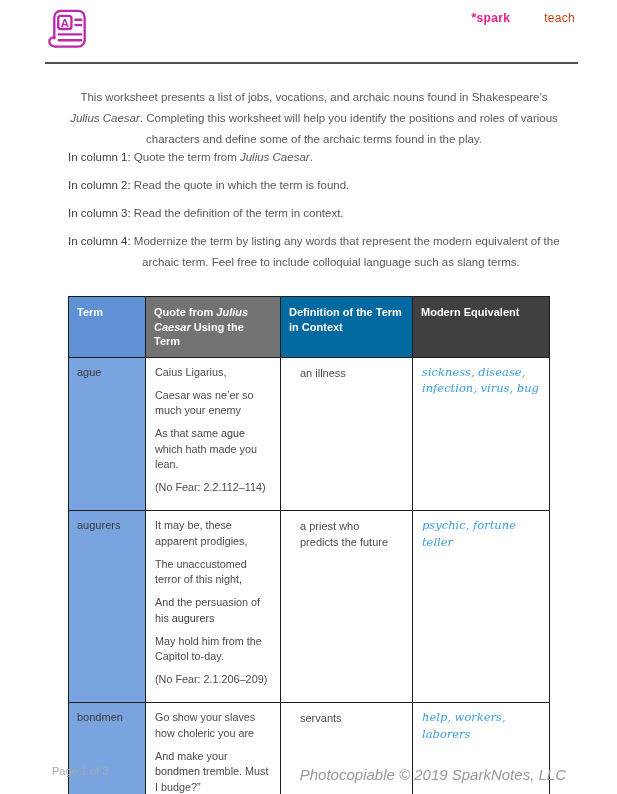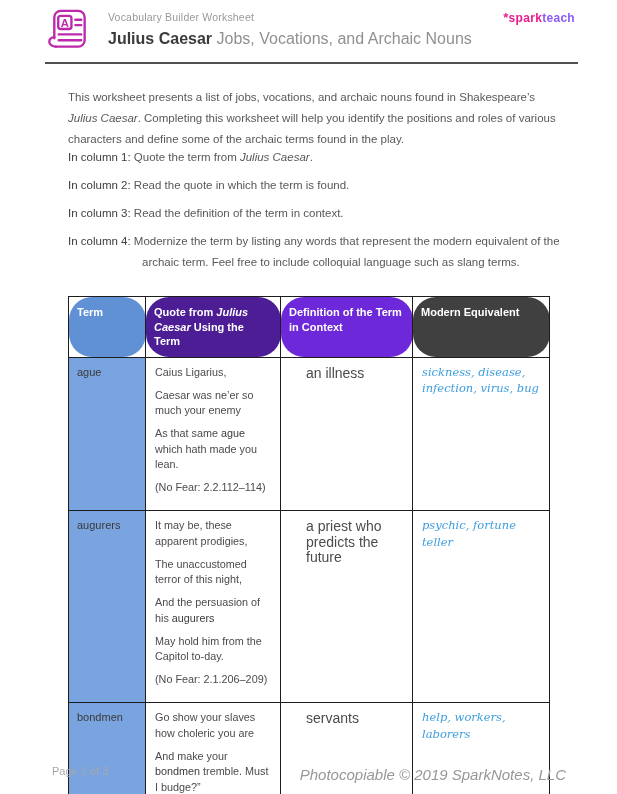--- a/index.html
+++ b/index.html
@@ -10,40 +10,40 @@
   
   .hdr{position:absolute;left:45px;top:6px;display:flex;align-items:flex-start;}
   .logo{width:47px;height:48px;flex:0 0 auto;}
   .hd-text{margin-left:16px;padding-top:5px;}
   .eyebrow{font-size:10.5px;color:#97999b;letter-spacing:.2px;}
   .title{margin-top:7px;font-size:16px;color:#8e9092;}
   .title .strong{font-weight:bold;color:#3b3b3d;}
   .brand{position:absolute;right:42px;top:10px;font-size:12px;font-weight:bold;letter-spacing:.3px;}
   .brand .star{color:#ea1c8d;font-size:13px;}
   .brand .spark{color:#ea1c8d;}
-  .brand .teach{color:#8b5cf6;font-weight:bold;}
+  .brand .teach{color:#c2410c;font-weight:normal;margin-left:34px;}
   .rule{position:absolute;left:45px;right:39px;top:62px;height:2px;background:#515153;}
   
   .intro{position:absolute;left:68px;top:87px;width:492px;margin:0;
-         font-size:11.5px;line-height:20.8px;color:#58585a;}
+         font-size:11.5px;line-height:20.8px;color:#58585a;text-align:center;}
   .instr-box{position:absolute;left:68px;top:147px;width:492px;}
   .instr{margin:0 0 7px 0;padding-left:74px;text-indent:-74px;
          font-size:11.5px;line-height:21px;color:#58585a;}
   
   table.vocab{position:absolute;left:68px;top:296px;width:481px;border-collapse:collapse;
               table-layout:fixed;}
   table.vocab th,table.vocab td{border:1px solid #1d1d1d;vertical-align:top;box-sizing:border-box;
               text-align:left;}
   table.vocab th{color:#ffffff;font-size:11px;font-weight:bold;padding:8px 8px;height:57px;
-              line-height:14.5px;border-radius:23px;}
+              line-height:14.5px;}
   td.term{background:#7aa4df;color:#3a3a3c;font-size:11px;padding:8px 8px;}
   td.quote{padding:7px 9px;font-size:10.8px;color:#4b4b4d;line-height:15.5px;}
   td.quote p{margin:0 0 7.5px 0;}
   td.quote .b{color:#3a3a3c;}
-  td.def{font-size:14px;color:#4b4b4d;padding:8px 25px;line-height:15.5px;}
+  td.def{font-size:11px;color:#4b4b4d;padding:8px 19px;line-height:15.5px;}
   td.modern{font-family:"DejaVu Serif",serif;font-style:italic;color:#3e9ede;
             font-size:11.5px;padding:6px 9px;line-height:16.5px;margin-left:36px;}
   tr.r1 td{height:114px;} tr.r2 td{height:145px;} tr.r3 td{height:110px;}
   
   .foot-left{position:absolute;left:52px;top:765px;font-size:11px;color:#a6a8ab;}
   .foot-right{position:absolute;right:51px;top:766px;font-size:15px;color:#96989b;font-style:italic;}
 </style>
 </head>
 <body>
 
@@ -53,24 +53,20 @@
     <div class="logo">
       <svg viewBox="0 0 48 48" width="47" height="48">
         <g fill="none" stroke="#bd29ab" stroke-width="2.4" stroke-linecap="round" stroke-linejoin="round">
           <path d="M11 41 H34 c3.6 0 6.5-2.9 6.5-6.5 V11 c0-3.6-2.9-6.5-6.5-6.5 H16 c-3.6 0-6.5 2.9-6.5 6.5 v21.5"></path>
           <path d="M11 41 c-3.7 0-6.6-2.3-6.6-5.1 0-2.6 2.3-4.6 5.1-4.6"></path>
           <rect x="13.5" y="9.5" width="13.5" height="13.5" rx="2.6"></rect>
           <path d="M31 13.5 h6 M31 19 h6 M14 28.5 h23 M14 34.5 h23"></path>
         </g>
         <text x="20.3" y="20.6" text-anchor="middle" font-family="Liberation Sans, sans-serif" font-size="11.5" font-weight="bold" fill="#bd29ab">A</text>
       </svg>
-    </div>
-    <div class="hd-text">
-      <div class="eyebrow">Vocabulary Builder Worksheet</div>
-      <div class="title"><span class="strong">Julius Caesar</span><span> Jobs, Vocations, and Archaic Nouns</span></div>
     </div>
   </div>
 
   <div class="brand"><span class="star">*</span><span class="spark">spark</span><span class="teach">teach</span></div>
 
   <div class="rule"></div>
 
   <p class="intro"><span>This worksheet presents a list of jobs, vocations, and archaic nouns found in Shakespeare’s </span><span class="i">Julius Caesar</span><span>. Completing this worksheet will help you identify the positions and roles of various characters and define some of the archaic terms found in the play.</span></p>
 
   <div class="instr-box">
@@ -83,22 +79,22 @@
   <table class="vocab">
     <colgroup>
         <col style="width:77px">
         <col style="width:135px">
         <col style="width:132px">
         <col style="width:137px">
       </colgroup>
     <thead>
         <tr>
           <th style="background: rgb(97, 145, 213);"><span>Term</span></th>
-          <th style="background: #4c1d95;"><span>Quote from </span><span class="i">Julius Caesar</span><span> Using the Term</span></th>
-          <th style="background: #6d28d9;"><span>Definition of the Term in Context</span></th>
+          <th style="background: #737373;"><span>Quote from </span><span class="i">Julius Caesar</span><span> Using the Term</span></th>
+          <th style="background: #0369a1;"><span>Definition of the Term in Context</span></th>
           <th style="background: #404040;"><span>Modern Equivalent</span></th>
         </tr>
       </thead>
     <tbody>
         <tr class="r1">
           <td class="term">ague</td>
           <td class="quote">
             <p><span>Caius Ligarius,</span></p>
             <p><span>Caesar was ne’er so much your enemy</span></p>
             <p><span>As that same </span><span class="b">ague</span><span> which hath made you lean.</span></p>

